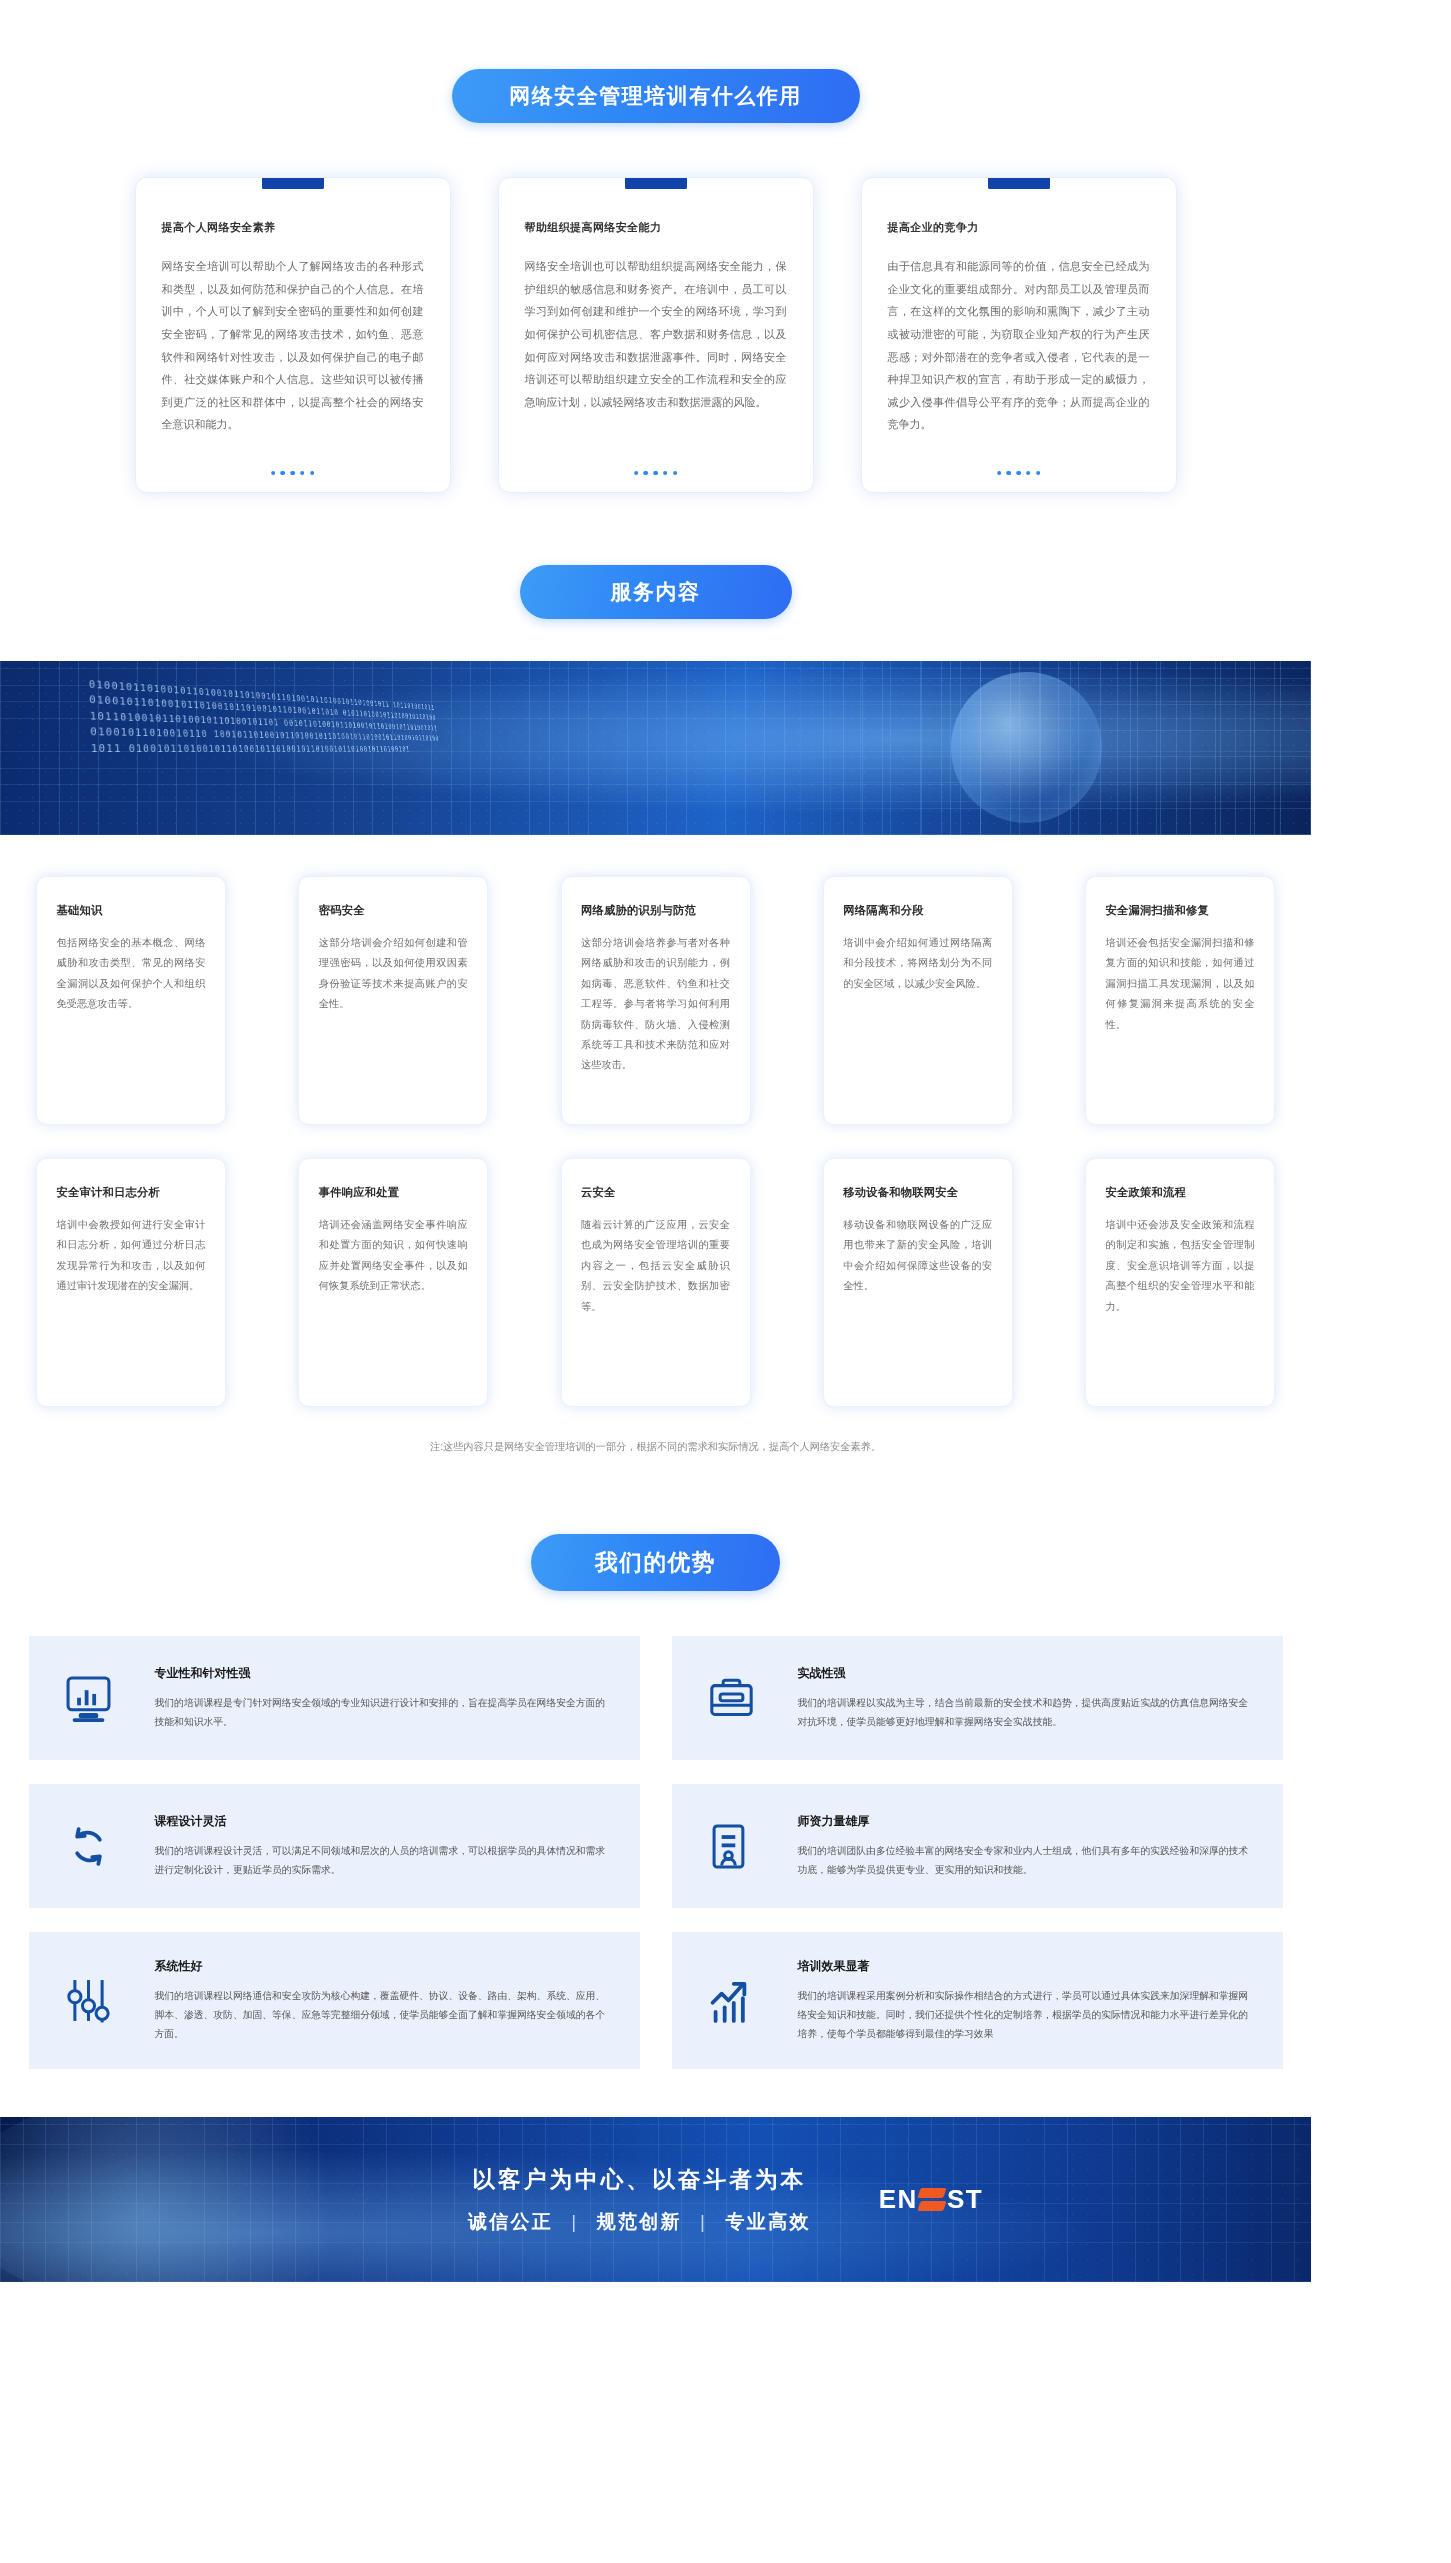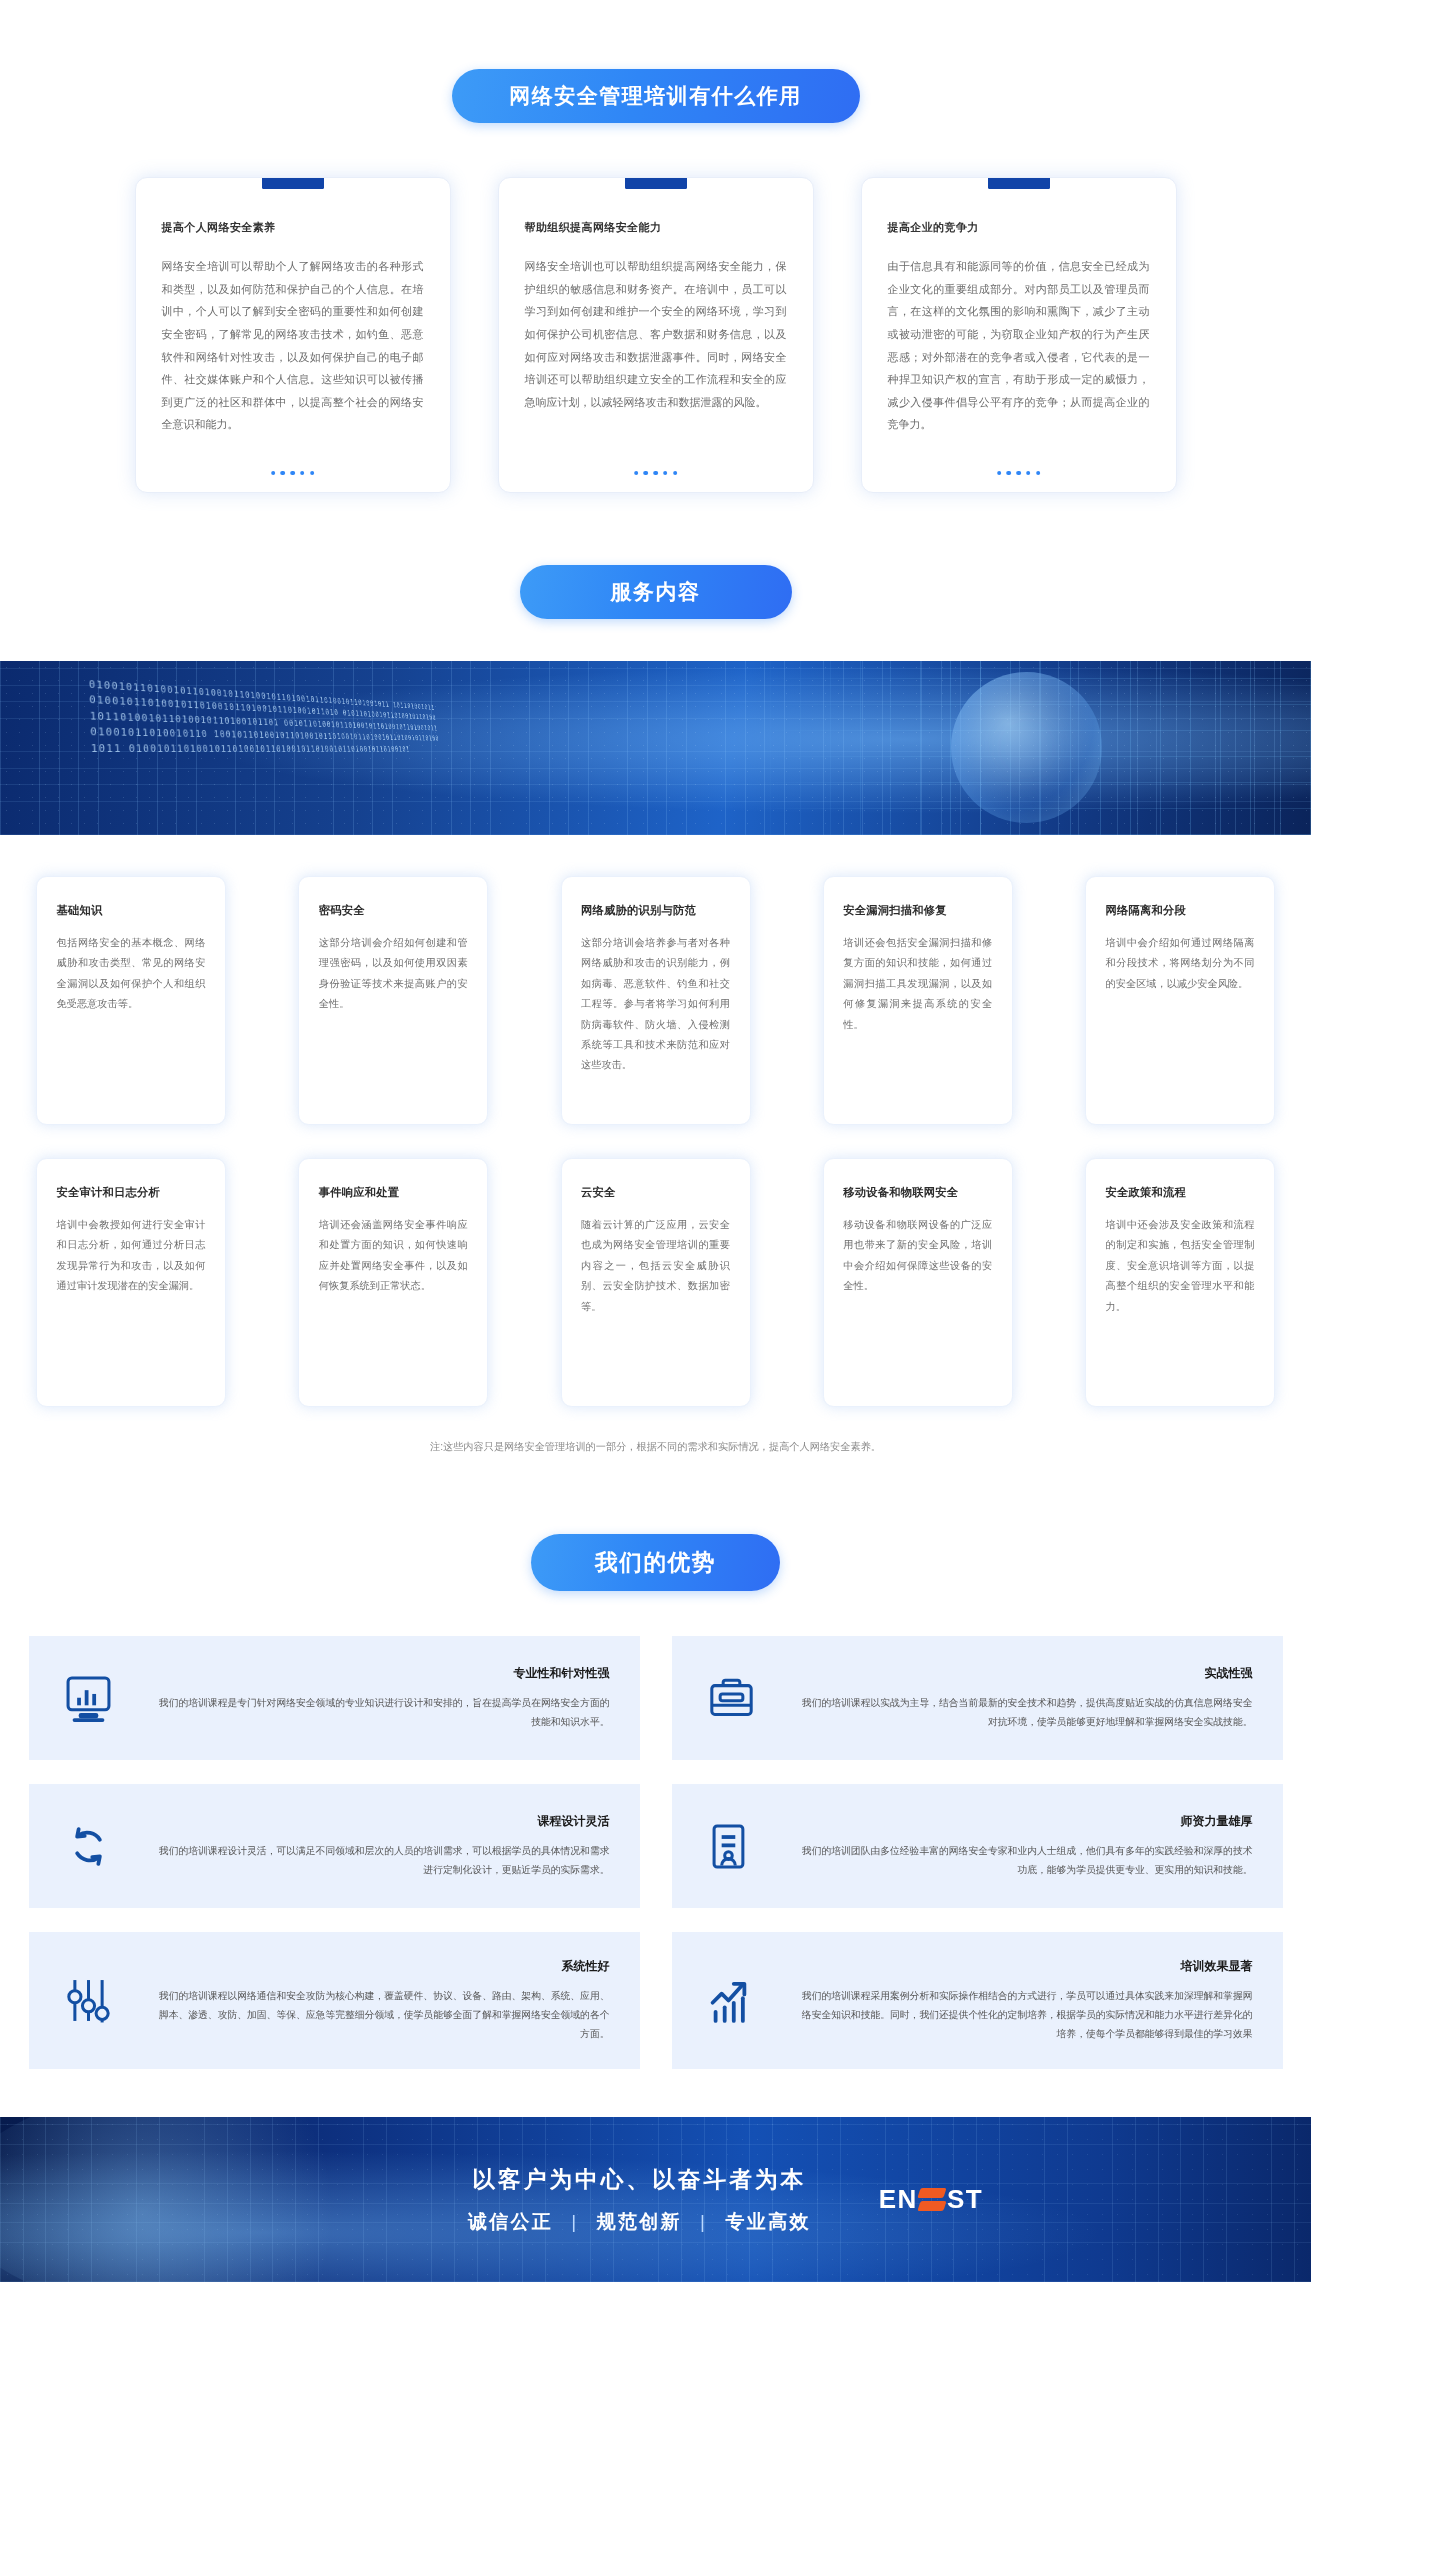--- a/index.html
+++ b/index.html
@@ -177,21 +177,20 @@
     column-gap: 32px;
     row-gap: 24px;
   }
   .adv-card {
     background: #eaf1fd;
     padding: 26px 30px;
     display: flex;
     align-items: center;
     gap: 37px;
     min-height: 124px;
-    text-align: right;
   }
   .adv-icon {
     flex: 0 0 59px;
     width: 59px; height: 59px;
     display: flex; align-items: center; justify-content: center;
     color: #134fa3;
   }
   .adv-text { flex: 1; }
   .adv-title {
     font-size: 12px;
@@ -336,26 +335,26 @@
       </div>
       <div class="srv-card">
         <div class="srv-title">密码安全</div>
         <div class="srv-body">这部分培训会介绍如何创建和管理强密码，以及如何使用双因素身份验证等技术来提高账户的安全性。</div>
       </div>
       <div class="srv-card">
         <div class="srv-title">网络威胁的识别与防范</div>
         <div class="srv-body">这部分培训会培养参与者对各种网络威胁和攻击的识别能力，例如病毒、恶意软件、钓鱼和社交工程等。参与者将学习如何利用防病毒软件、防火墙、入侵检测系统等工具和技术来防范和应对这些攻击。</div>
       </div>
       <div class="srv-card">
+        <div class="srv-title">网络隔离和分段</div>
+        <div class="srv-body">培训中会介绍如何通过网络隔离和分段技术，将网络划分为不同的安全区域，以减少安全风险。</div>
+      </div>
+      <div class="srv-card">
         <div class="srv-title">安全漏洞扫描和修复</div>
         <div class="srv-body">培训还会包括安全漏洞扫描和修复方面的知识和技能，如何通过漏洞扫描工具发现漏洞，以及如何修复漏洞来提高系统的安全性。</div>
-      </div>
-      <div class="srv-card">
-        <div class="srv-title">网络隔离和分段</div>
-        <div class="srv-body">培训中会介绍如何通过网络隔离和分段技术，将网络划分为不同的安全区域，以减少安全风险。</div>
       </div>
     </div>
     <div class="srv-row">
       <div class="srv-card">
         <div class="srv-title">安全审计和日志分析</div>
         <div class="srv-body">培训中会教授如何进行安全审计和日志分析，如何通过分析日志发现异常行为和攻击，以及如何通过审计发现潜在的安全漏洞。</div>
       </div>
       <div class="srv-card">
         <div class="srv-title">事件响应和处置</div>
         <div class="srv-body">培训还会涵盖网络安全事件响应和处置方面的知识，如何快速响应并处置网络安全事件，以及如何恢复系统到正常状态。</div>

